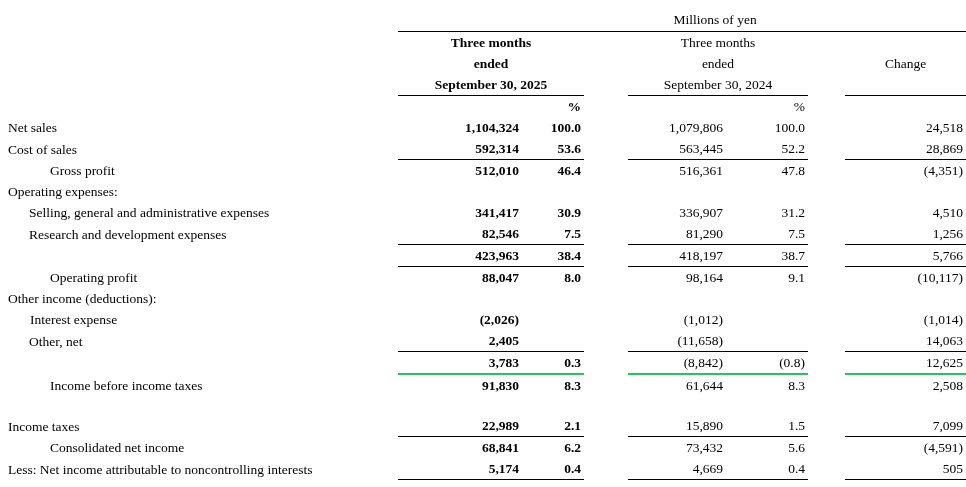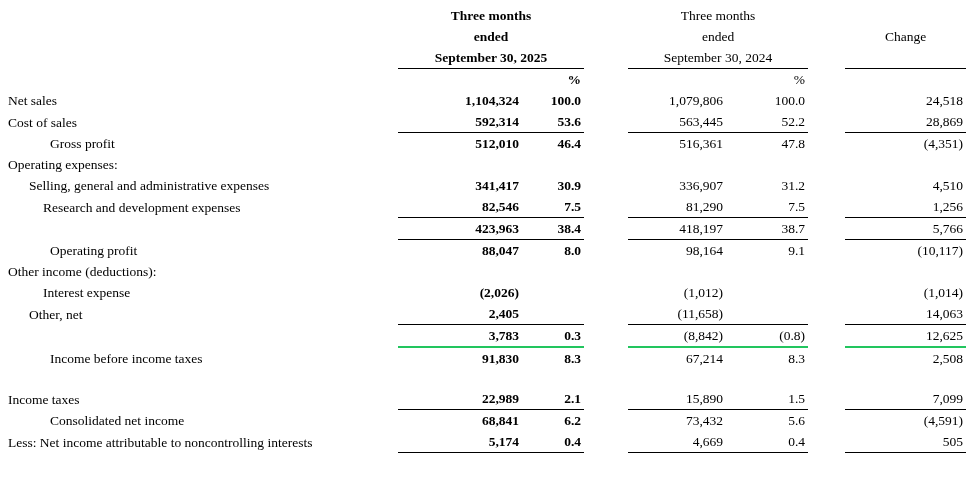--- a/index.html
+++ b/index.html
@@ -43,20 +43,24 @@
         <col style="width:62px">
         <col style="width:44px">
       <col style="width:98px">
         <col style="width:82px">
         <col style="width:37px">
         <col style="width:121px">
     </colgroup>
     <thead>
       <tr>
         <td></td>
+        <td colspan="7" class="units rule-single">Millions of yen</td>
+      </tr>
+      <tr>
+        <td></td>
         <td colspan="2" class="hc b">Three months</td>
         <td></td>
         <td colspan="2" class="hc">Three months</td>
         <td></td>
         <td></td>
       </tr>
       <tr>
         <td></td>
         <td colspan="2" class="hc b">ended</td>
         <td></td>
@@ -128,21 +132,21 @@
     <td class="c-label" style="padding-left: 29px;">Selling, general and administrative expenses</td>
     <td class="num b">341,417</td>
     <td class="num b">30.9</td>
     <td></td>
     <td class="num">336,907</td>
     <td class="num">31.2</td>
     <td></td>
     <td class="num">4,510</td>
   </tr>
         <tr>
-    <td class="c-label" style="padding-left: 43px;">Research and development expenses</td>
+    <td class="c-label" style="padding-left: 29px;">Research and development expenses</td>
     <td class="num b rule-single">82,546</td>
     <td class="num b rule-single">7.5</td>
     <td></td>
     <td class="num rule-single">81,290</td>
     <td class="num rule-single">7.5</td>
     <td></td>
     <td class="num rule-single">1,256</td>
   </tr>
         <tr>
     <td class="c-label" style="padding-left: 8px;"></td>
@@ -168,21 +172,21 @@
     <td class="c-label" style="padding-left: 8px;">Other income (deductions):</td>
     <td class="num b"></td>
     <td class="num b"></td>
     <td></td>
     <td class="num"></td>
     <td class="num"></td>
     <td></td>
     <td class="num"></td>
   </tr>
         <tr>
-    <td class="c-label" style="padding-left: 43px; margin-left: 48px;">Interest expense</td>
+    <td class="c-label" style="padding-left: 30px; margin-left: 48px;">Interest expense</td>
     <td class="num b">(2,026)</td>
     <td class="num b"></td>
     <td></td>
     <td class="num">(1,012)</td>
     <td class="num"></td>
     <td></td>
     <td class="num">(1,014)</td>
   </tr>
         <tr>
     <td class="c-label" style="padding-left: 29px;">Other, net</td>
@@ -202,21 +206,21 @@
     <td class="num rule-thick">(8,842)</td>
     <td class="num rule-thick">(0.8)</td>
     <td></td>
     <td class="num rule-thick">12,625</td>
   </tr>
         <tr>
     <td class="c-label" style="padding-left: 50px;">Income before income taxes</td>
     <td class="num b">91,830</td>
     <td class="num b">8.3</td>
     <td></td>
-    <td class="num">67,214</td>
+    <td class="num">61,644</td>
     <td class="num">8.3</td>
     <td></td>
     <td class="num">2,508</td>
   </tr>
         <tr class="blank-row">
     <td class="c-label" style="padding-left: 8px;"></td>
     <td class="num b"></td>
     <td class="num b"></td>
     <td></td>
     <td class="num"></td>

